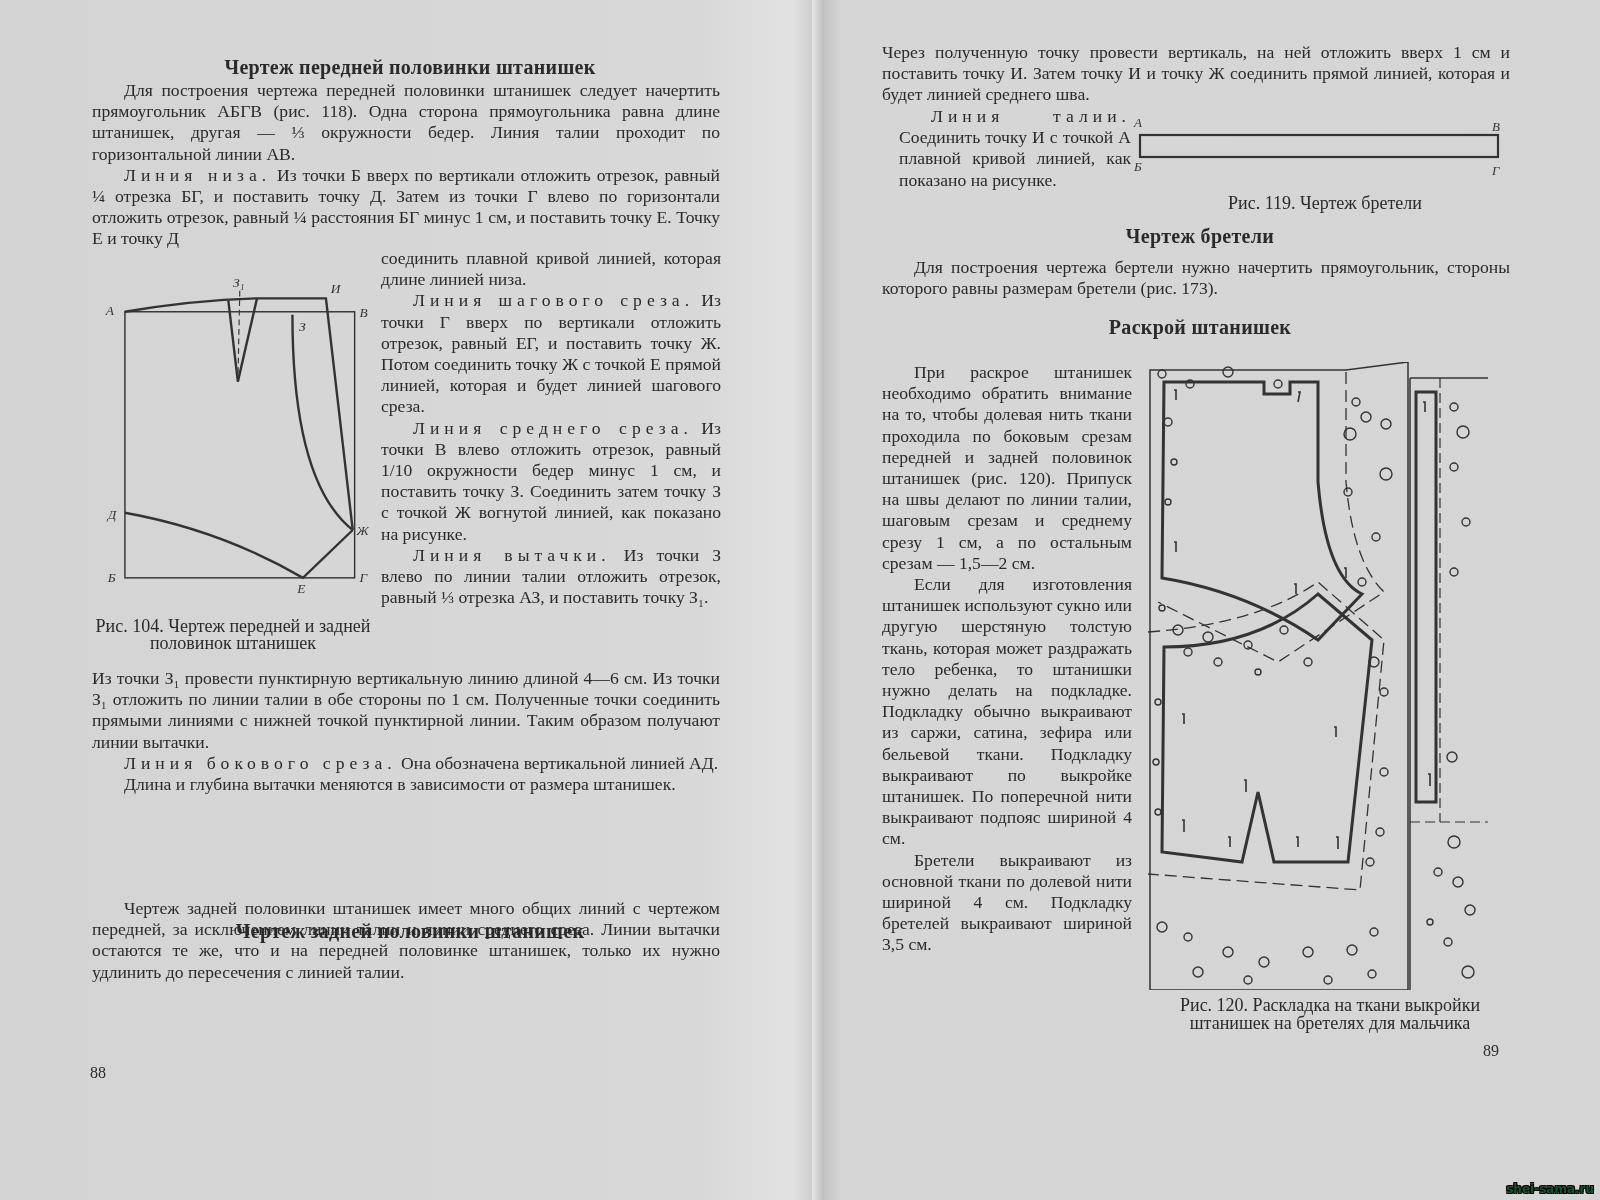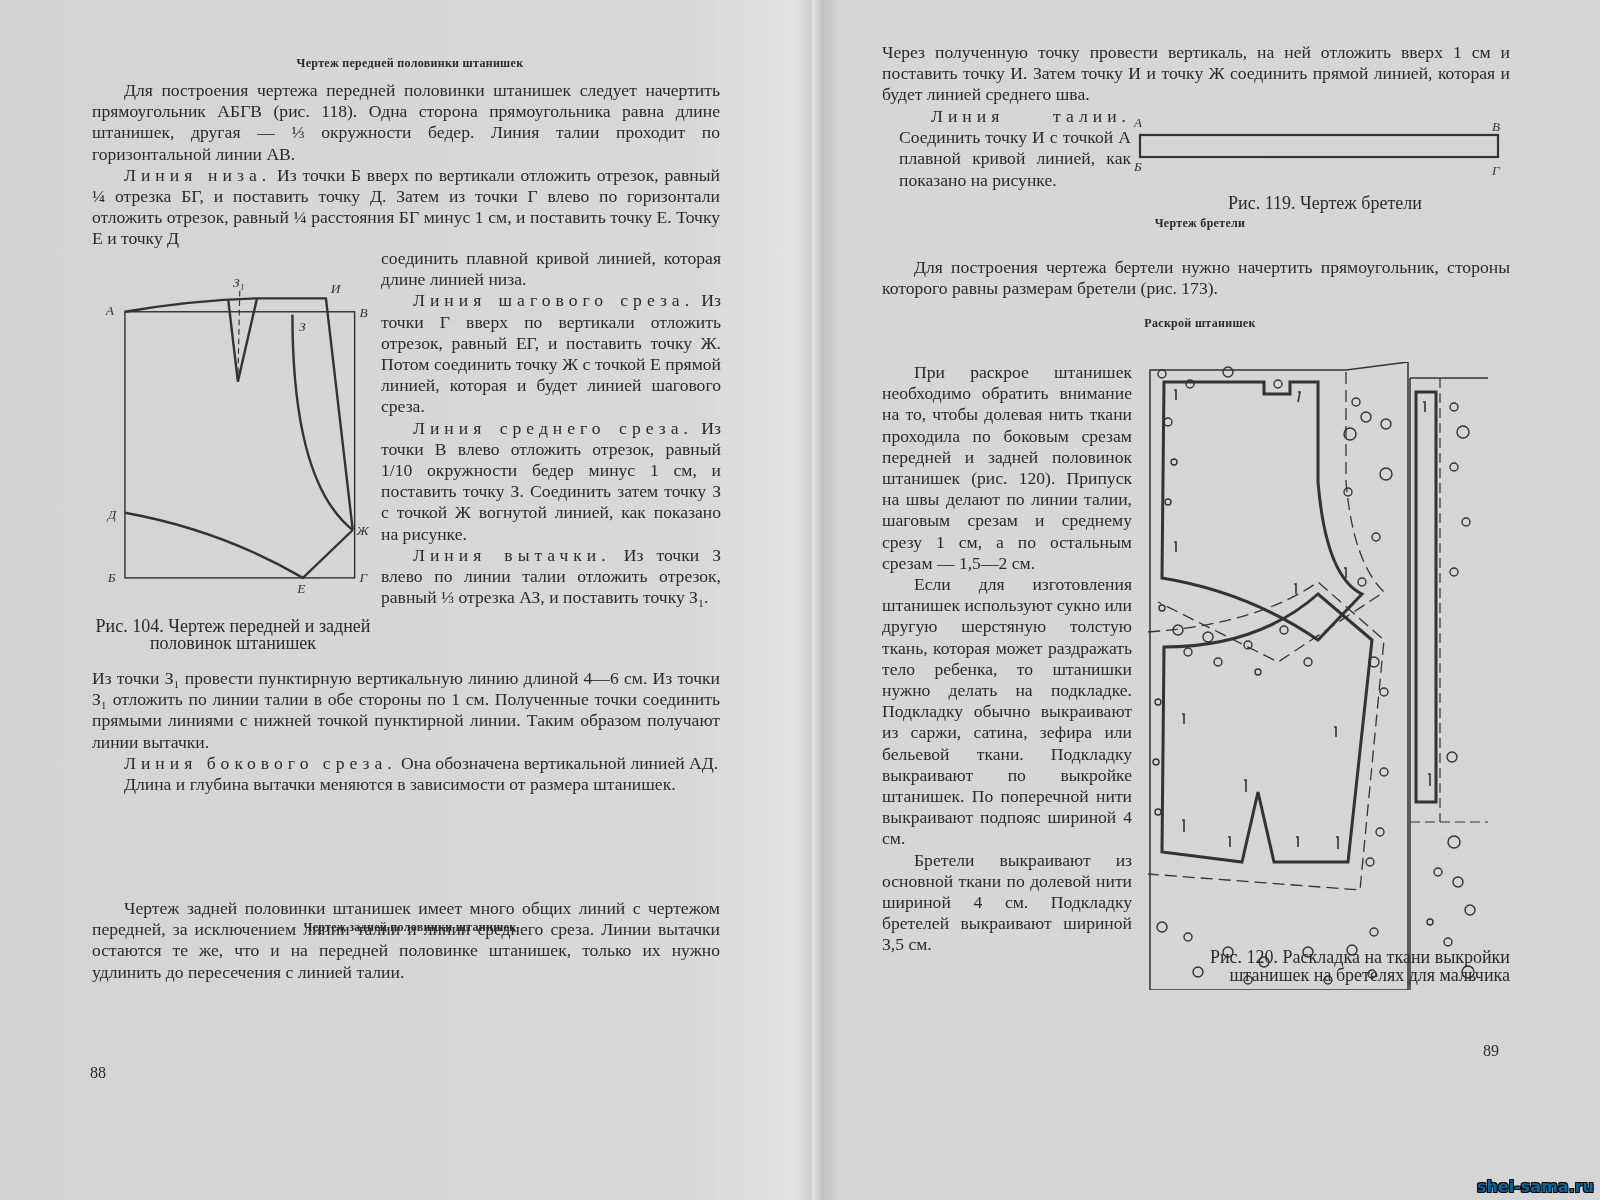--- a/index.html
+++ b/index.html
@@ -4,26 +4,26 @@
 <style>
   html,body{margin:0;padding:0;}
   body{width:1600px;height:1200px;background:#d2d2d2;position:relative;overflow:hidden;font-family:"Liberation Serif","DejaVu Serif",serif;color:#2a2a2a;}
   .page{position:absolute;top:0;height:1200px;background:#d6d6d6;}
   .page.left{left:0;width:818px;background:linear-gradient(to right,#d4d4d4 0%,#d8d8d8 85%,#e2e2e2 97%,#c8c8c8 100%);}
   .page.right{left:818px;width:782px;background:linear-gradient(to right,#bdbdbd 0%,#d6d6d6 3%,#d5d5d5 100%);}
   .spine{position:absolute;left:812px;top:0;width:12px;height:1200px;background:linear-gradient(to right,#e6e6e6,#bcbcbc);}
   .txt{position:absolute;font-size:17.6px;line-height:21.2px;text-align:justify;}
   .txt p{margin:0;}
   .ind{text-indent:32px;}
-  .h{position:absolute;font-family:"Liberation Serif",serif;font-weight:bold;font-size:12px;text-align:center;letter-spacing:0.3px;}
+  .h{position:absolute;font-family:"Liberation Serif",serif;font-weight:bold;font-size:20px;text-align:center;letter-spacing:0.3px;}
   .cap{position:absolute;font-size:18px;line-height:17px;text-align:center;}
   .sp{letter-spacing:5px;}
   .pn{position:absolute;font-size:16px;}
   svg{position:absolute;}
-  .wm{position:absolute;right:6px;bottom:4px;font-family:"DejaVu Sans",sans-serif;font-weight:bold;font-size:16px;color:#0369a1;text-shadow:1px 1px 0 #000,-1px -1px 0 #000,1px -1px 0 #000,-1px 1px 0 #000;}
+  .wm{position:absolute;right:6px;bottom:4px;font-family:"DejaVu Sans",sans-serif;font-weight:bold;font-size:12px;color:#14532d;text-shadow:1px 1px 0 #000,-1px -1px 0 #000,1px -1px 0 #000,-1px 1px 0 #000;}
 </style>
 </head>
 <body>
 
 <div class="page left"></div>
 <div class="page right"></div>
 <div class="spine"></div>
 
 <div class="h" style="left:90px;top:56px;width:640px;">Чертеж передней половинки штанишек</div>
 
@@ -89,21 +89,21 @@
   <rect x="12" y="20" width="358" height="22" fill="none" stroke="#333" stroke-width="2.2"></rect>
   <g font-family="Liberation Serif, serif" font-style="italic" font-size="13" fill="#333">
     <text x="6" y="12">А</text>
     <text x="364" y="16">В</text>
     <text x="6" y="56">Б</text>
     <text x="364" y="60">Г</text>
   </g>
 </svg>
 <div class="cap" style="left:1130px;top:195px;width:390px;">Рис. 119. Чертеж бретели</div>
 
-<div class="h" style="left:880px;top:216px;width:640px;">Чертеж бретели</div>
+<div class="h" style="left:880px;top:225px;width:640px;">Чертеж бретели</div>
 <div class="txt" style="left:882px;top:257px;width:628px;">
   <p class="ind">Для построения чертежа бертели нужно начертить прямоугольник, стороны которого равны размерам бретели (рис. 173).</p>
 </div>
 
 <div class="h" style="left:880px;top:316px;width:640px;">Раскрой штанишек</div>
 
 <div class="txt" style="left:882px;top:362px;width:250px;">
   <p class="ind">При раскрое штанишек необходимо обратить внимание на то, чтобы долевая нить ткани проходила по боковым срезам передней и задней половинок штанишек (рис. 120). Припуск на швы делают по линии талии, шаговым срезам и среднему срезу 1 см, а по остальным срезам — 1,5—2 см.</p>
   <p class="ind">Если для изготовления штанишек используют сукно или другую шерстяную толстую ткань, которая может раздражать тело ребенка, то штанишки нужно делать на подкладке. Подкладку обычно выкраивают из саржи, сатина, зефира или бельевой ткани. Подкладку выкраивают по выкройке штанишек. По поперечной нити выкраивают подпояс шириной 4 см.</p>
   <p class="ind">Бретели выкраивают из основной ткани по долевой нити шириной 4 см. Подкладку бретелей выкраивают шириной 3,5 см.</p>
@@ -194,20 +194,20 @@
     <path d="M34 352 L36 352 L36 362"></path>
       <path d="M186 365 L188 365 L188 375"></path>
       <path d="M96 418 L98 418 L98 430"></path>
     <path d="M34 458 L36 458 L36 470"></path>
       <path d="M80 475 L82 475 L82 485"></path>
       <path d="M148 475 L150 475 L150 485"></path>
     <path d="M188 475 L190 475 L190 487"></path>
       <path d="M280 412 L282 412 L282 424"></path>
   </g>
 </svg>
-<div class="cap" style="left:1150px;top:948px;width:360px;line-height:18px;text-align:right;">
+<div class="cap" style="left:1150px;top:996px;width:360px;line-height:18px;">
   <div>Рис. 120. Раскладка на ткани выкройки</div>
   <div>штанишек на бретелях для мальчика</div>
 </div>
 
 <div class="pn" style="left:1483px;top:1042px;">89</div>
 
 <div class="wm">shei-sama.ru</div>
 
 </body></html>

